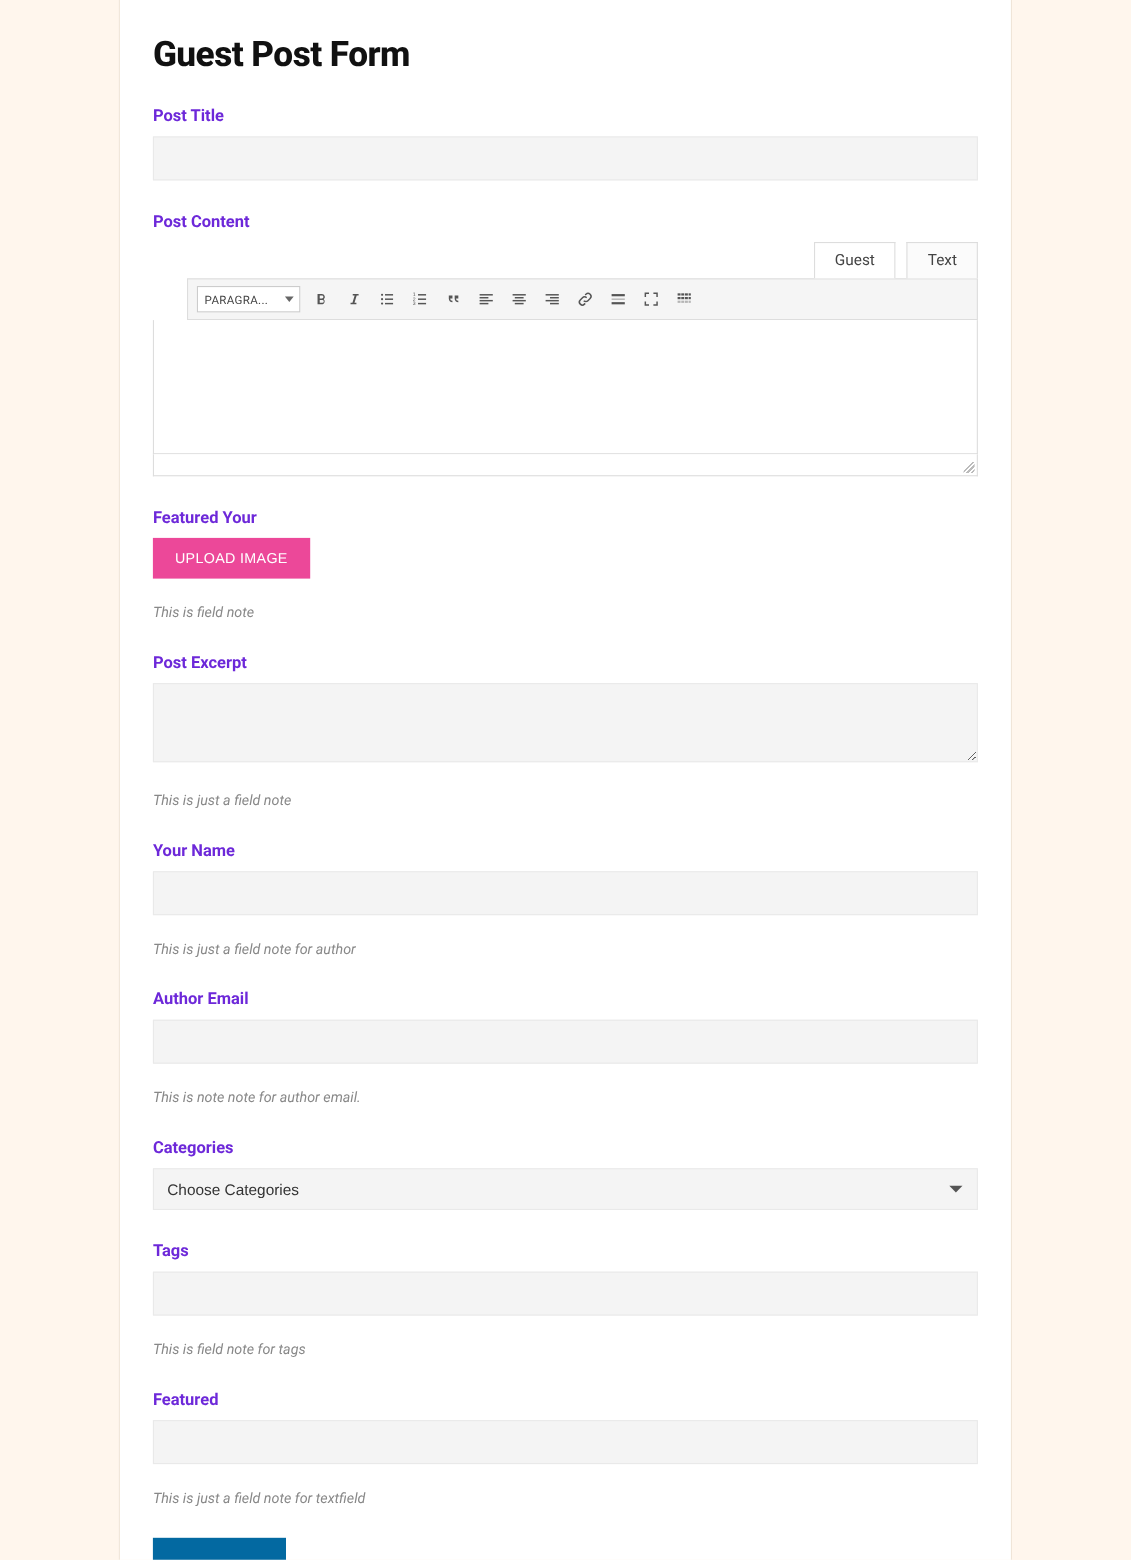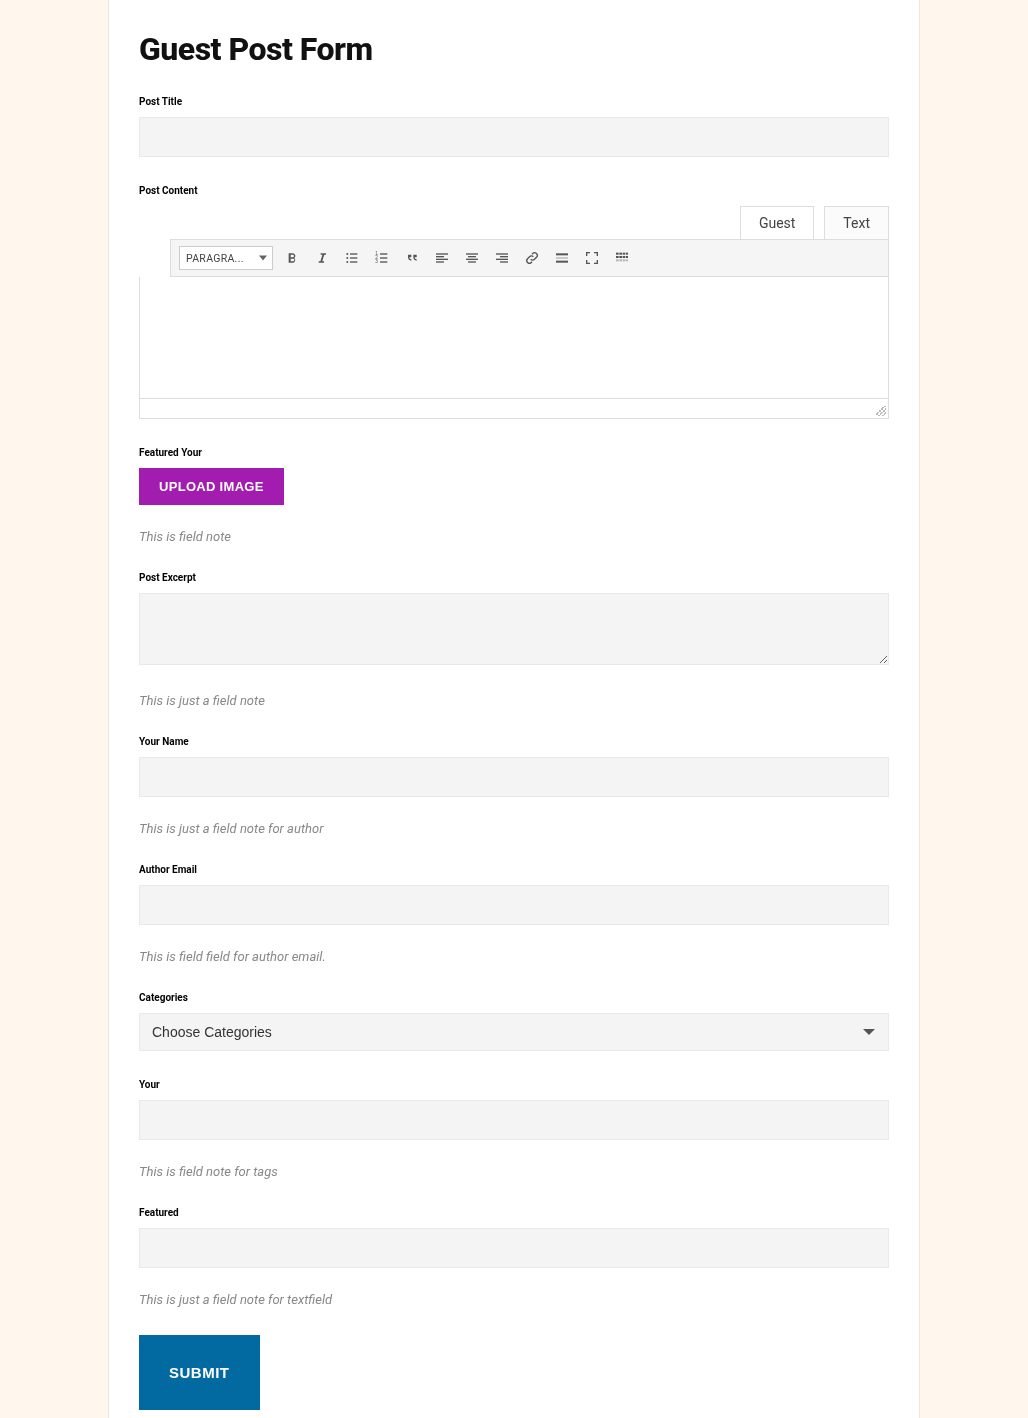--- a/index.html
+++ b/index.html
@@ -24,23 +24,23 @@
 }
 h1.page-title {
   font-size: 32px;
   font-weight: 800;
   color: #111;
   margin-bottom: 28px;
   letter-spacing: -0.5px;
 }
 .field { margin-bottom: 28px; }
 .field-label {
-  font-size: 10px;
+  font-size: 15px;
   font-weight: 700;
-  color: #000000;
+  color: #6d28d9;
   margin-bottom: 10px;
   display: block;
 }
 .text-input {
   width: 100%;
   height: 40px;
   background: #f4f4f4;
   border: 1px solid #e9e9e9;
   padding: 0 12px;
   font-size: 14px;
@@ -145,24 +145,24 @@
   position: absolute;
   right: 2px;
   bottom: 2px;
   width: 10px;
   height: 10px;
   background:
     linear-gradient(135deg, transparent 0 40%, #bbb 40% 50%, transparent 50% 60%, #bbb 60% 70%, transparent 70% 80%, #bbb 80% 90%, transparent 90%);
 }
 
 .btn-primary {
-  background: #a21caf;
+  background: #ec4899;
   color: #fff;
   border: none;
-  font-weight: 700;
+  font-weight: 400;
   font-size: 13px;
   letter-spacing: 0.3px;
   padding: 11px 20px;
   cursor: pointer;
 }
 .btn-submit {
   background: #0369a1;
   color: #fff;
   border: none;
   font-weight: 800;
@@ -337,35 +337,35 @@
 
     <div class="field">
       <label class="field-label">Your Name</label>
       <input type="text" class="text-input" value="" style="">
       <div class="field-note">This is just a field note for author</div>
     </div>
 
     <div class="field">
       <label class="field-label">Author Email</label>
       <input type="text" class="text-input" value="" style="">
-      <div class="field-note">This is field field for author email.</div>
+      <div class="field-note">This is note note for author email.</div>
     </div>
 
     <div class="field">
       <label class="field-label">Categories</label>
       <div class="select-wrap">
         <select class="select-input">
           <option>Choose Categories</option>
         </select>
         <span class="select-caret"></span>
       </div>
     </div>
 
     <div class="field">
-      <label class="field-label">Your</label>
+      <label class="field-label">Tags</label>
       <input type="text" class="text-input" value="" style="">
       <div class="field-note">This is field note for tags</div>
     </div>
 
     <div class="field">
       <label class="field-label">Featured</label>
       <input type="text" class="text-input" value="" style="">
       <div class="field-note">This is just a field note for textfield</div>
     </div>
 

